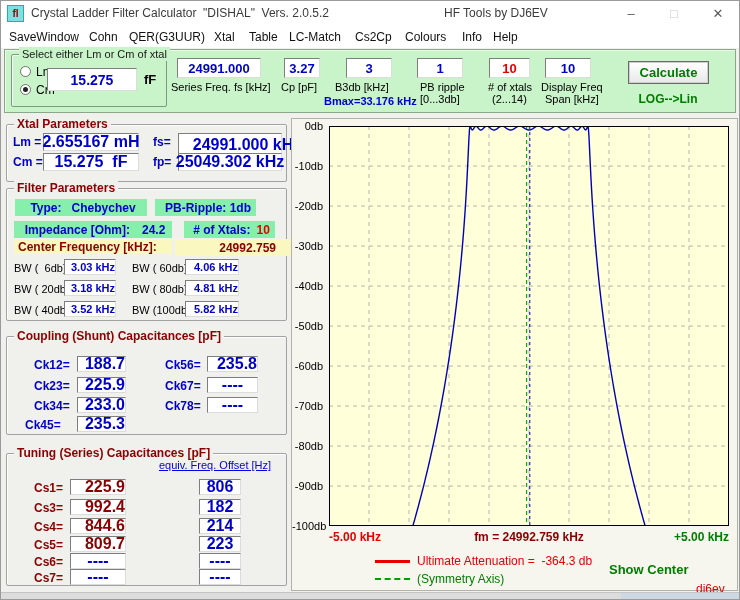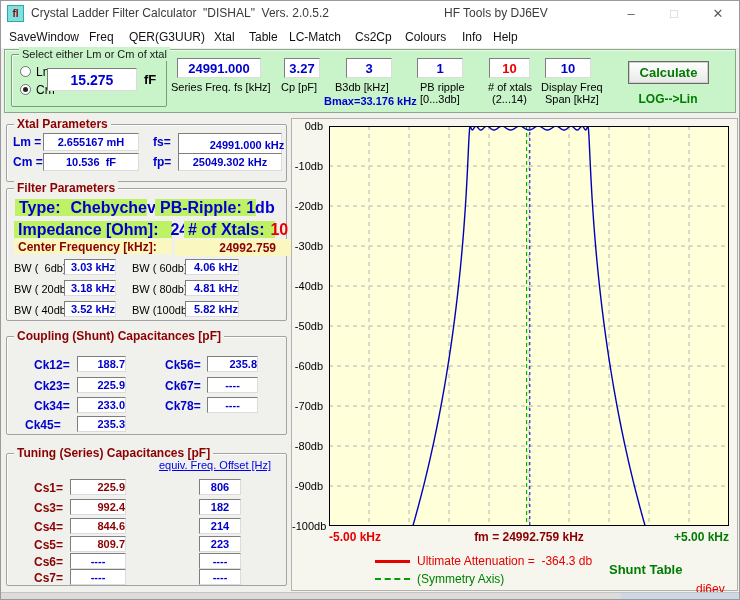--- a/index.html
+++ b/index.html
@@ -22,36 +22,36 @@
   .green-panel{position:absolute;left:3px;top:48px;width:732px;height:64px;background:#c9f3c9;
                border:1px solid #8aa78a;box-shadow:inset 1px 1px 0 rgba(255,255,255,.6);box-sizing:border-box;}
   .gb{position:absolute;border:1px solid #a2a2a2;box-shadow:inset 1px 1px 0 rgba(255,255,255,.85);
       border-radius:2px;box-sizing:border-box;}
   .gb-title{position:absolute;top:-8px;left:7px;background:#f0f0ec;padding:0 3px;color:#8b0000;
             font-weight:bold;font-size:12px;white-space:pre;line-height:14px;}
   .gb-title.plain{color:#1a1a1a;font-weight:normal;font-size:11px;background:#c9f3c9;}
   .fld{position:absolute;background:#ffffff;border:1px solid;border-color:#7e7e7e #dcdcdc #dcdcdc #7e7e7e;
        display:flex;align-items:center;justify-content:center;font-weight:bold;color:#0000cc;
        font-size:13px;box-sizing:border-box;white-space:pre;}
-  .fld.small{font-size:11px;}
+  .fld.small{font-size:16px;}
   .fld.right{justify-content:flex-end;padding-right:0;}
   .lbl{position:absolute;font-size:11px;color:#000;white-space:pre;}
   .blbl{position:absolute;font-size:12px;font-weight:bold;color:#0000cc;white-space:pre;}
   .mlbl{position:absolute;font-size:12px;font-weight:bold;color:#8b0000;white-space:pre;}
   .radio{position:absolute;width:11px;height:11px;border-radius:50%;background:#fff;border:1px solid #707070;
          box-sizing:border-box;}
   .radio.sel::after{content:"";position:absolute;left:2px;top:2px;width:5px;height:5px;border-radius:50%;background:#222;}
   .btn{position:absolute;background:linear-gradient(#ffffff,#e8e8e8);border:1px solid #6a6a6a;
        box-shadow:0 0 0 1px #cfcfcf inset;display:flex;align-items:center;justify-content:center;
        font-weight:bold;font-size:13px;color:#007d00;box-sizing:border-box;cursor:default;}
   .greenb{color:#007d00;font-weight:bold;}
   .yellow-box{position:absolute;background:#fbf7c0;display:flex;align-items:center;
               font-weight:bold;color:#8b0000;font-size:12px;box-sizing:border-box;white-space:pre;}
-  .whitebar{position:absolute;background:#bef264;display:flex;align-items:center;font-size:16px;
-            font-weight:bold;box-sizing:border-box;white-space:pre;}
+  .whitebar{position:absolute;background:#86efac;display:flex;align-items:center;font-size:12px;
+            font-weight:bold;box-sizing:border-box;white-space:pre;justify-content:center;}
   .link{color:#0000ee;text-decoration:underline;font-size:11px;position:absolute;white-space:pre;}
   .chart-panel{position:absolute;left:290px;top:117px;width:447px;height:473px;background:#f6f6ef;
                border:1px solid #b2b2aa;box-sizing:border-box;}
   .ytick{position:absolute;right:3px;font-size:11px;color:#000;width:31px;text-align:right;line-height:12px;}
   .xlab{position:absolute;top:411px;font-size:12px;font-weight:bold;white-space:pre;}
   .legend-text{position:absolute;font-size:12px;white-space:pre;}
   .statusbar{position:absolute;left:0;top:591px;width:740px;height:9px;background:#dcdcdc;border-top:1px solid #c4c4c4;box-sizing:border-box;}
   .statusbar-right{position:absolute;left:620px;top:0;width:120px;height:8px;background:#ccd8e4;}
   .dash-val{color:#0000cc !important;}
 </style>
@@ -64,21 +64,21 @@
     <div class="app-icon">fl</div>
     <div class="title-text" style="left:30px;">Crystal Ladder Filter Calculator  "DISHAL"  Vers. 2.0.5.2</div>
     <div class="title-text" style="left:443px;">HF Tools by DJ6EV</div>
     <div class="win-ctl" style="left:613px;">–</div>
     <div class="win-ctl disabled" style="left:656px;">□</div>
     <div class="win-ctl" style="left:700px;">✕</div>
   </div>
 
   <div class="menubar">
     <span class="menu-item" style="left:8px;">SaveWindow</span>
-    <span class="menu-item" style="left:88px;">Freq</span>
+    <span class="menu-item" style="left:88px;">Cohn</span>
     <span class="menu-item" style="left:128px;">QER(G3UUR)</span>
     <span class="menu-item" style="left:213px;">Xtal</span>
     <span class="menu-item" style="left:248px;">Table</span>
     <span class="menu-item" style="left:288px;">LC-Match</span>
     <span class="menu-item" style="left:354px;">Cs2Cp</span>
     <span class="menu-item" style="left:404px;">Colours</span>
     <span class="menu-item" style="left:461px;">Info</span>
     <span class="menu-item" style="left:492px;">Help</span>
   </div>
 
@@ -119,21 +119,21 @@
     <span class="lbl greenb" style="left:625px;top:42px;width:76px;text-align:center;font-size:12px;">LOG--&gt;Lin</span>
   </div>
 
   <div class="gb" style="left:5px;top:123px;width:281px;height:58px;">
     <span class="gb-title">Xtal Parameters</span>
     <span class="blbl" style="left:6px;top:10px;">Lm =</span>
     <div class="fld small" style="left:36px;top:8px;width:96px;height:18px;">2.655167 mH</div>
     <span class="blbl" style="left:146px;top:10px;">fs=</span>
     <div class="fld small" style="left:171px;top:8px;width:104px;height:24px;padding-left:34px;">24991.000 kHz</div>
     <span class="blbl" style="left:6px;top:30px;">Cm =</span>
-    <div class="fld small" style="left:36px;top:28px;width:96px;height:18px;">10.536  fF</div>
+    <div class="fld small" style="left:36px;top:28px;width:96px;height:18px;">15.275  fF</div>
     <span class="blbl" style="left:146px;top:30px;">fp=</span>
     <div class="fld small" style="left:171px;top:28px;width:104px;height:18px;">25049.302 kHz</div>
   </div>
 
   <div class="gb" style="left:5px;top:187px;width:281px;height:133px;">
     <span class="gb-title">Filter Parameters</span>
     <div class="whitebar" style="left:8px;top:10px;width:132px;height:17px;">
       <span style="color:#0000cc;padding-left:4px;">Type:</span>
       <span style="color:#0000cc;padding-left:10px;">Chebychev</span>
     </div>
@@ -257,21 +257,21 @@
 
     <span class="xlab" style="left:37px;color:#e60000;">-5.00 kHz</span>
     <span class="xlab" style="left:37px;width:400px;text-align:center;color:#8b0000;">fm = 24992.759 kHz</span>
     <span class="xlab" style="left:337px;width:100px;text-align:right;color:#007d00;">+5.00 kHz</span>
 
     <div class="abs" style="left:83px;top:441px;width:35px;height:3px;background:#e60000;"></div>
     <span class="legend-text" style="left:125px;top:435px;color:#e60000;">Ultimate Attenuation =  -364.3 db</span>
     <div class="abs" style="left:83px;top:459px;width:35px;height:0;border-top:2px dashed #00a000;"></div>
     <span class="legend-text" style="left:125px;top:453px;color:#008000;">(Symmetry Axis)</span>
 
-    <span class="legend-text greenb" style="left:317px;top:443px;font-size:13px;">Shunt Table</span>
+    <span class="legend-text greenb" style="left:317px;top:443px;font-size:13px;">Show Center</span>
     <span class="legend-text" style="left:404px;top:463px;color:#e60000;">dj6ev</span>
   </div>
 
   <div class="statusbar">
     <div class="statusbar-right"></div>
   </div>
 
 </div>
 
 </body></html>

